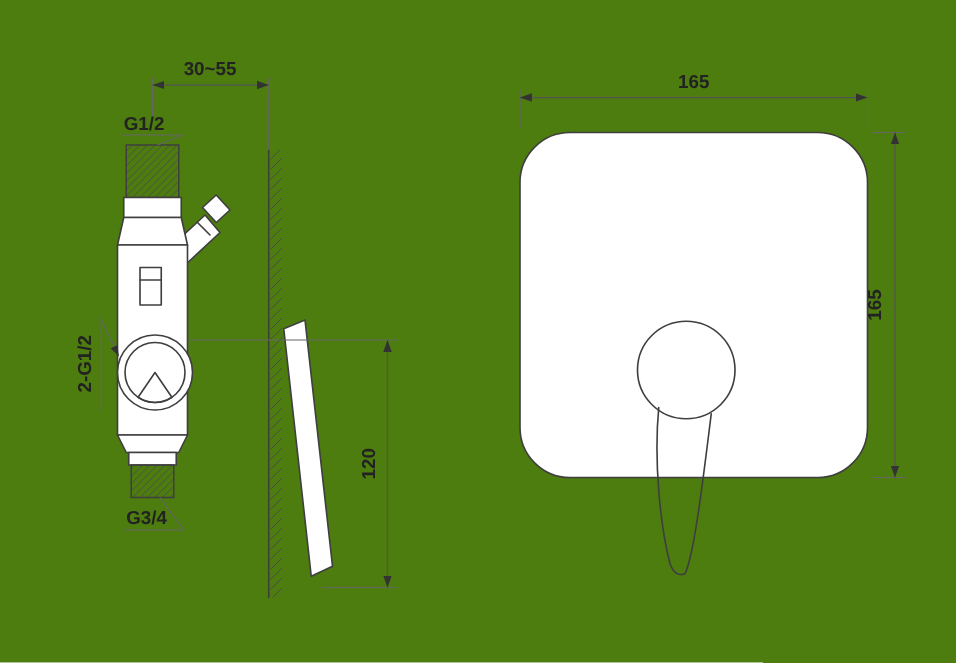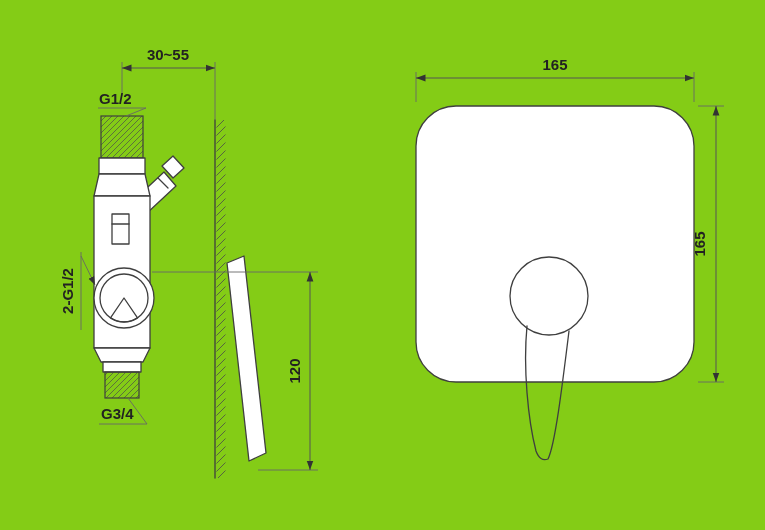--- a/index.html
+++ b/index.html
@@ -1,16 +1,16 @@
 <!DOCTYPE html>
 <html><head>
 <meta charset="utf-8">
 <style>
   html,body{margin:0;padding:0;background:#ffffff;}
-  .sheet{width:765px;height:530px;position:relative;background:#84cc16;overflow:hidden;}
+  .sheet{width:765px;height:530px;position:relative;background:#4d7c0f;overflow:hidden;}
   svg{display:block;}
   .dim-text{font-family:"Liberation Sans",sans-serif;font-size:15px;font-weight:600;fill:#222;}
   .obj{stroke:#3f3f3f;stroke-width:1.3;fill:none;stroke-linejoin:round;stroke-linecap:round;}
   .objf{stroke:#3f3f3f;stroke-width:1.3;fill:#ffffff;stroke-linejoin:round;}
   .thread{stroke:#3f3f3f;stroke-width:1.2;fill:url(#hatch);}
   .dim{stroke:#555;stroke-width:1;fill:none;}
   .thin{stroke:#666;stroke-width:0.9;fill:none;}
 </style>
 </head>
 <body>

